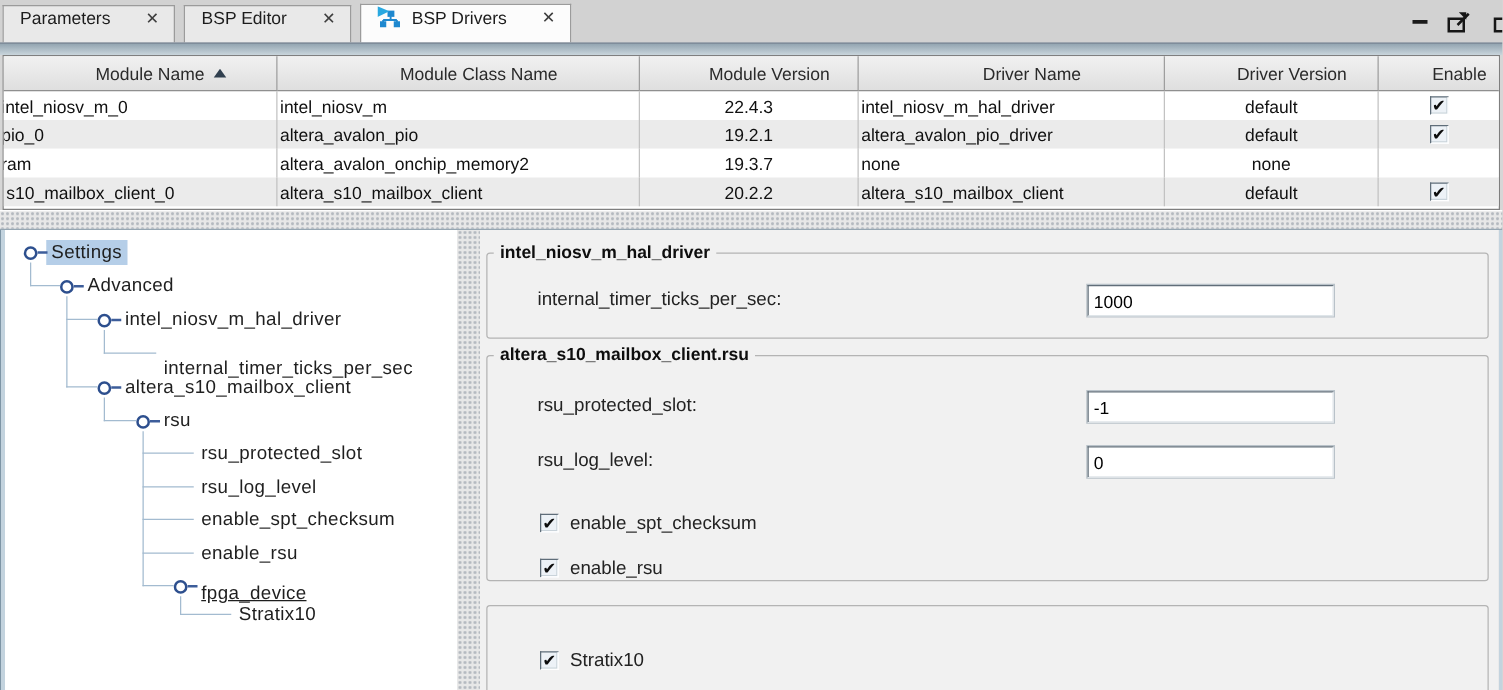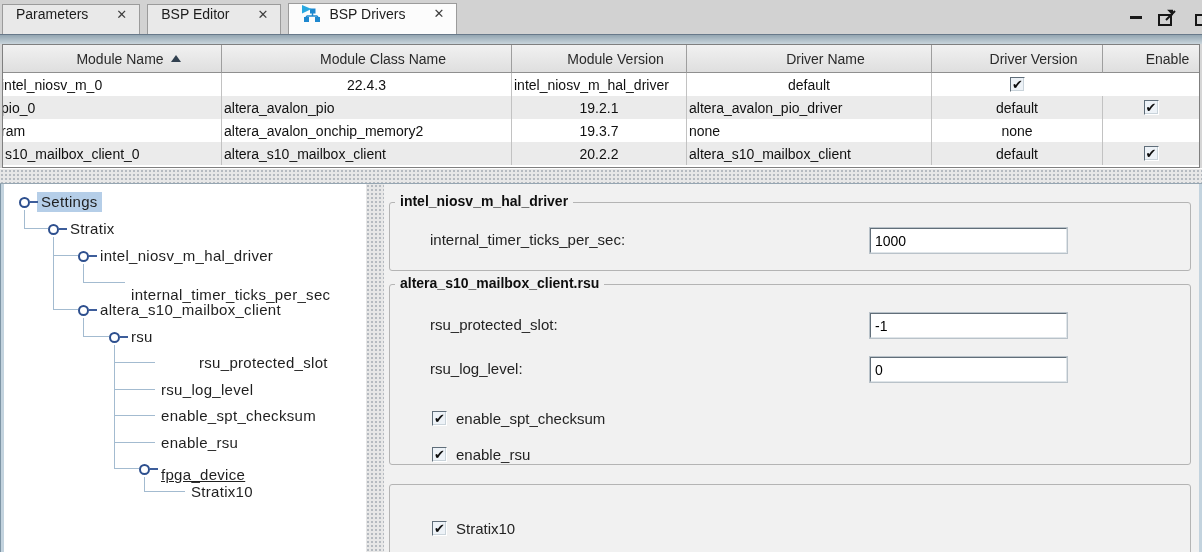--- a/index.html
+++ b/index.html
@@ -201,20 +201,23 @@
         <span>Driver Version</span>
       </div>
     <div class="th">
         <span>Enable</span>
       </div>
   </div>
 
   <div class="trow">
     <div class="td">
         <span style="margin-left:-4px">intel_niosv_m_0</span>
+      </div>
+    <div class="td">
+        <span>intel_niosv_m</span>
       </div>
     <div class="td center">
         <span>22.4.3</span>
       </div>
     <div class="td">
         <span>intel_niosv_m_hal_driver</span>
       </div>
     <div class="td center">
         <span>default</span>
       </div>
@@ -318,26 +321,26 @@
     <div class="knob" style="left:74px; top:67px;"></div>
     <div class="stem" style="left:85px; top:71px; width:8px;"></div>
     <div class="knob" style="left:74px; top:121px;"></div>
     <div class="stem" style="left:85px; top:125px; width:8px;"></div>
     <div class="knob" style="left:105px; top:148px;"></div>
     <div class="stem" style="left:116px; top:152px; width:8px;"></div>
     <div class="knob" style="left:135px; top:280px;"></div>
     <div class="stem" style="left:146px; top:284px; width:8px;"></div>
 
     <div class="tnode selected" style="left:33px; top:8px;">Settings</div>
-    <div class="tnode" style="left:62px; top:35px;">Stratix</div>
+    <div class="tnode" style="left:62px; top:35px;">Advanced</div>
     <div class="tnode" style="left:92px; top:62px;">intel_niosv_m_hal_driver</div>
     <div class="tnode" style="left:123px; top:89px;margin-top:12px;">internal_timer_ticks_per_sec</div>
     <div class="tnode" style="left:92px; top:116px;">altera_s10_mailbox_client</div>
     <div class="tnode" style="left:123px; top:143px;">rsu</div>
-    <div class="tnode" style="left:153px; top:169px;margin-left:38px;">rsu_protected_slot</div>
+    <div class="tnode" style="left:153px; top:169px;">rsu_protected_slot</div>
     <div class="tnode" style="left:153px; top:196px;">rsu_log_level</div>
     <div class="tnode" style="left:153px; top:222px;">enable_spt_checksum</div>
     <div class="tnode" style="left:153px; top:249px;">enable_rsu</div>
     <div class="tnode" style="left:153px; top:281px;text-decoration:underline;">fpga_device</div>
     <div class="tnode" style="left:183px; top:298px;">Stratix10</div>
   </div>
 
   <div class="vsplit stipple"></div>
 
   <div class="rightpanel">

